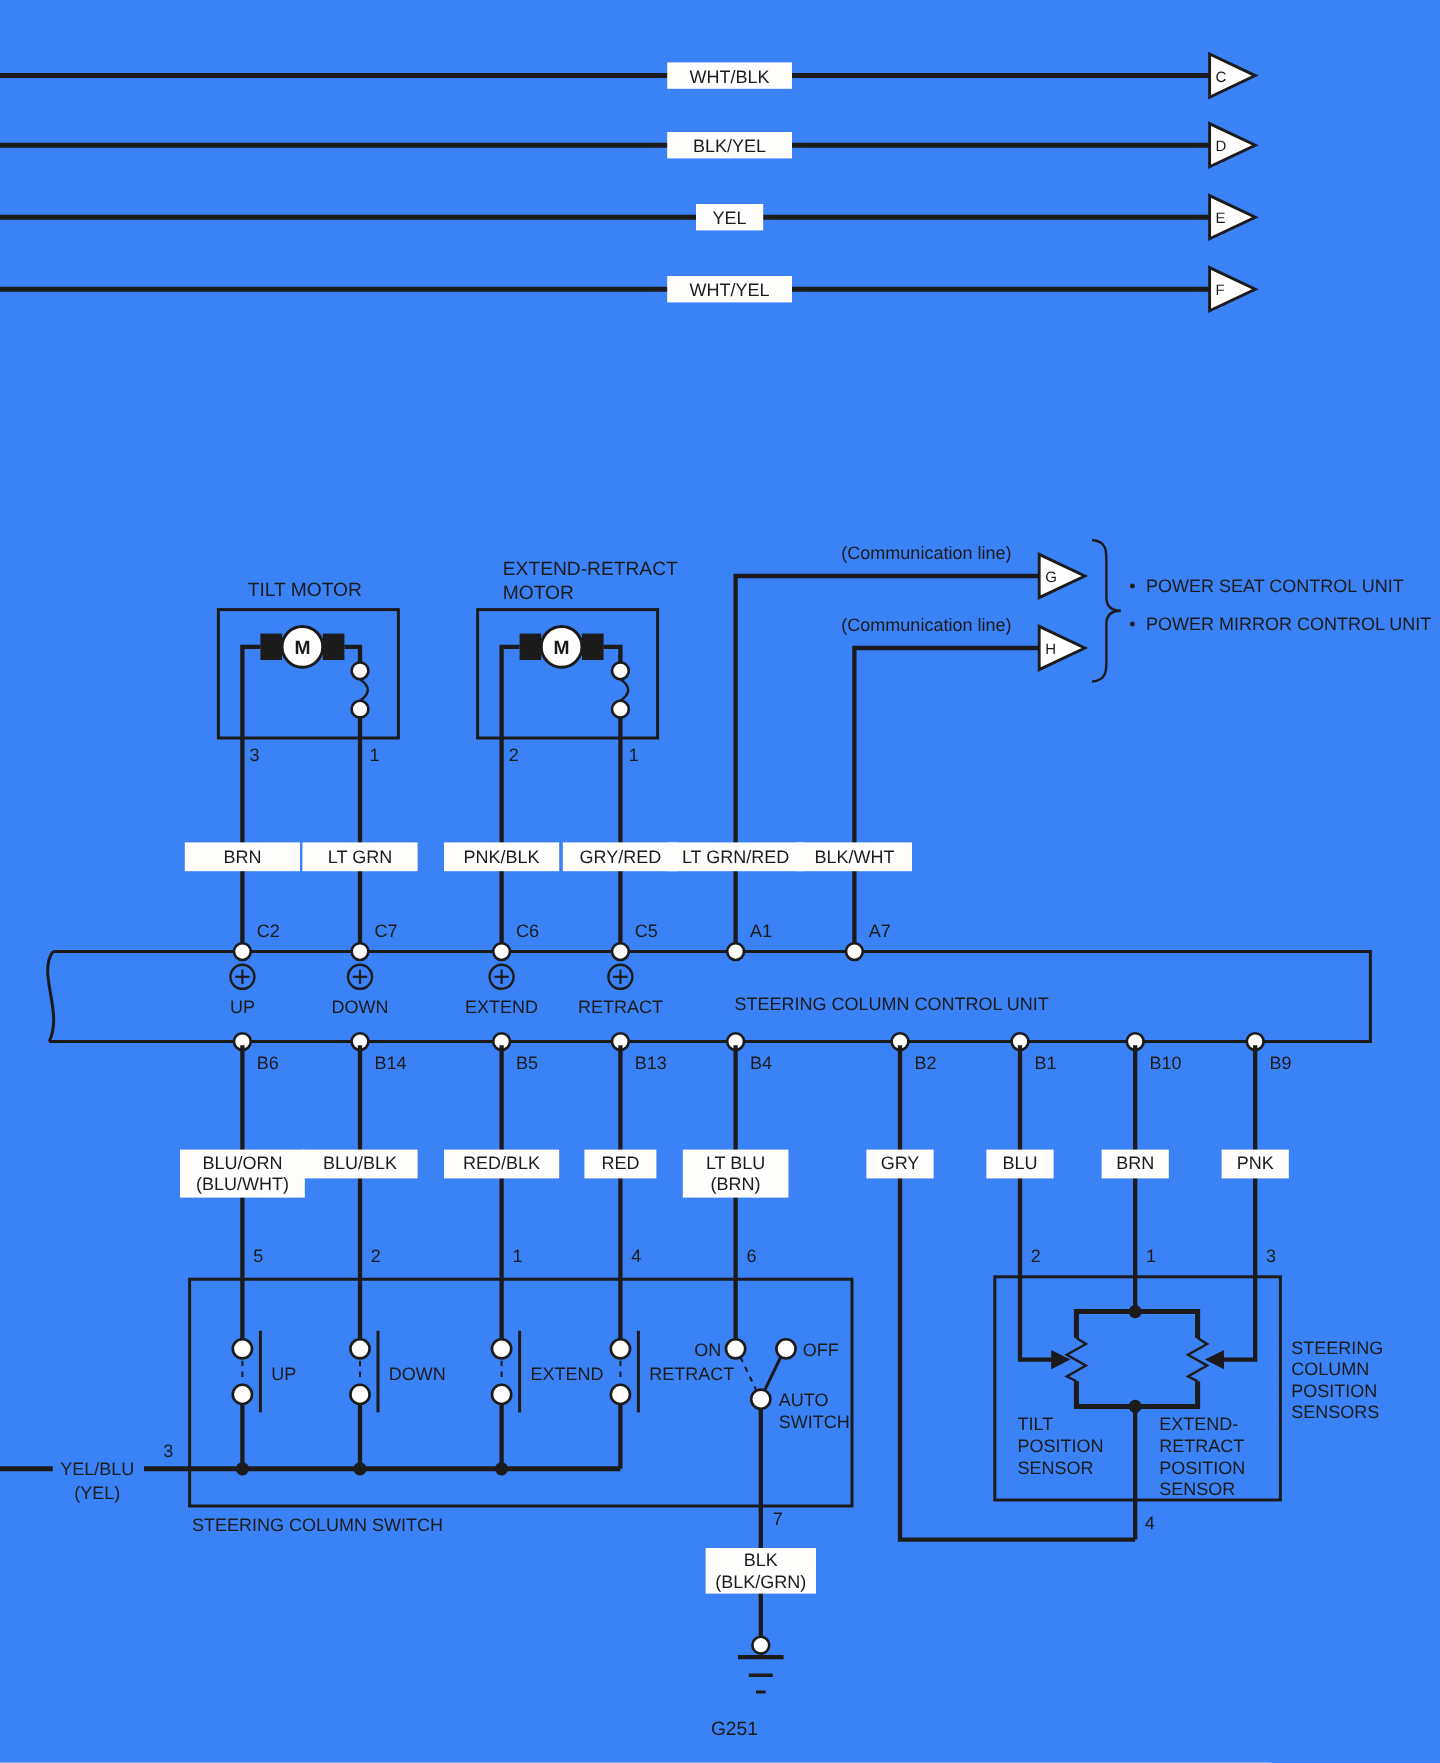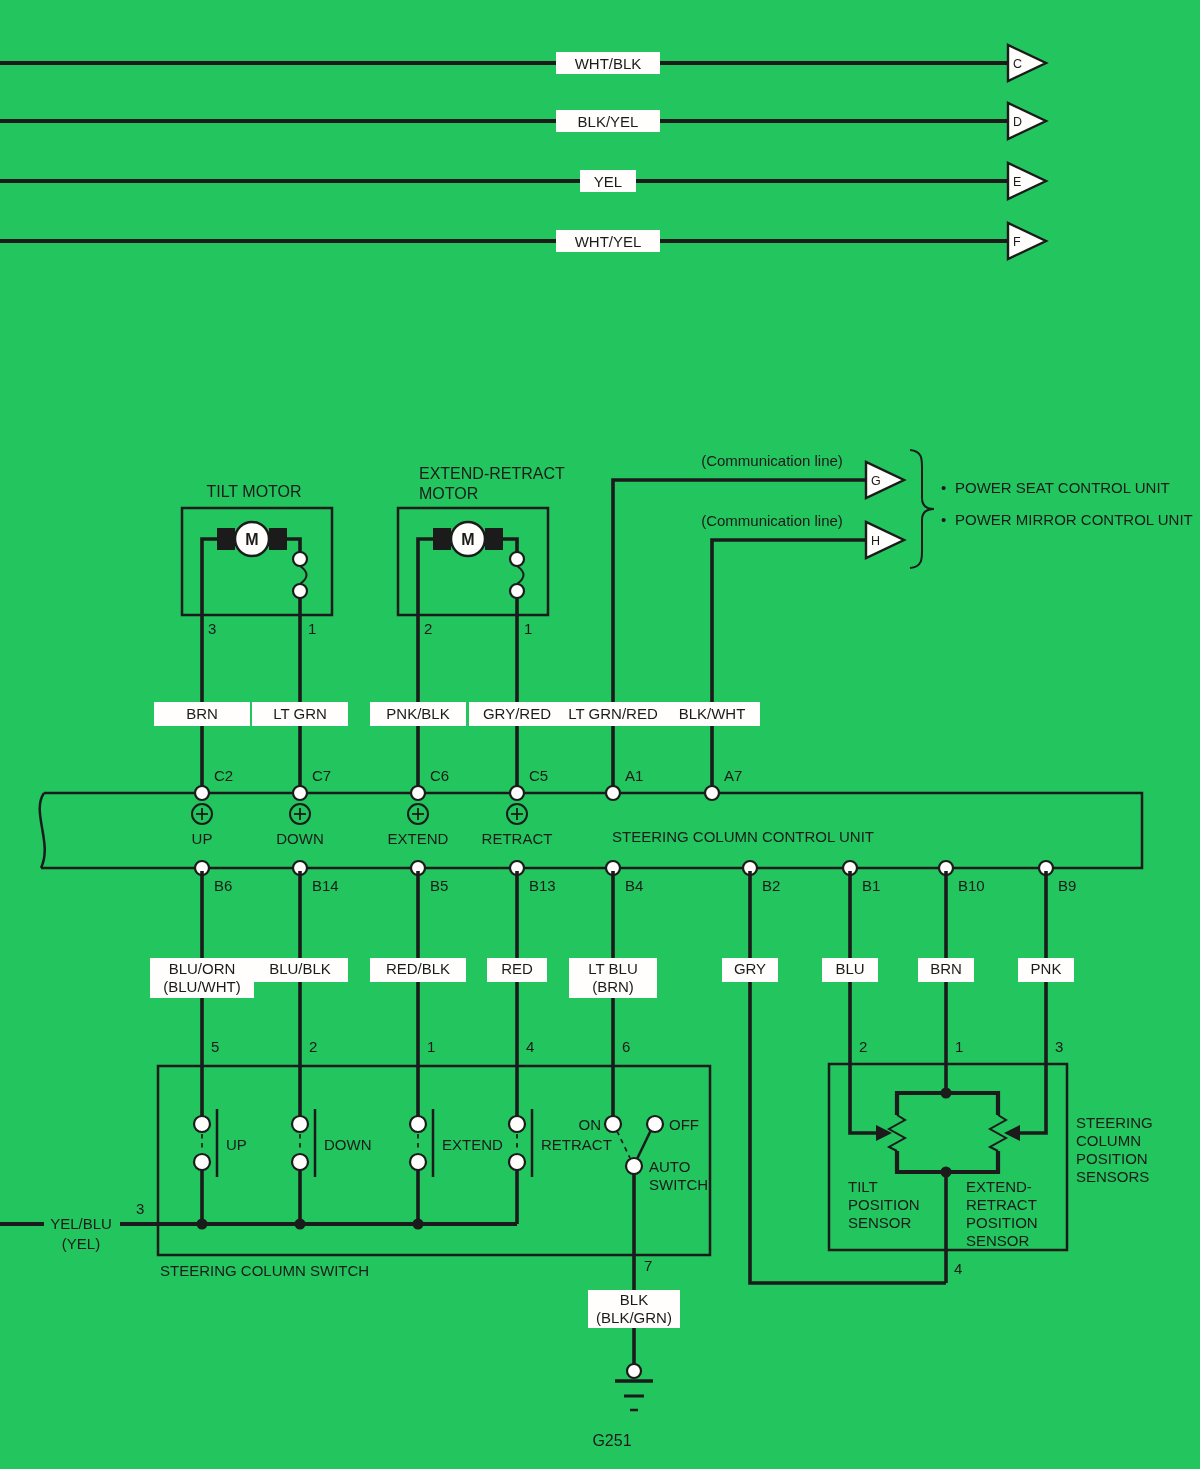--- a/index.html
+++ b/index.html
@@ -1,16 +1,16 @@
 <!DOCTYPE html>
 <html><head>
 <meta charset="utf-8">
 <style>
   html,body{margin:0;padding:0;background:#ffffff;}
-  .page{position:relative;width:1200px;height:1469px;background:#22c55e;overflow:hidden;}
+  .page{position:relative;width:1200px;height:1469px;background:#3b82f6;overflow:hidden;}
   svg{position:absolute;left:0;top:0;}
   text{font-family:"Liberation Sans",sans-serif;fill:#1b1b1b;}
   .t16{font-size:16px;}
   .t15{font-size:15px;}
   .t12{font-size:12.5px;}
   .mid{text-anchor:middle;}
   .end{text-anchor:end;}
   .w{stroke:#1b1b1b;stroke-width:3.6;fill:none;}
   .w4{stroke:#1b1b1b;stroke-width:4.2;fill:none;}
   .bx{stroke:#1b1b1b;stroke-width:2.5;fill:none;}

